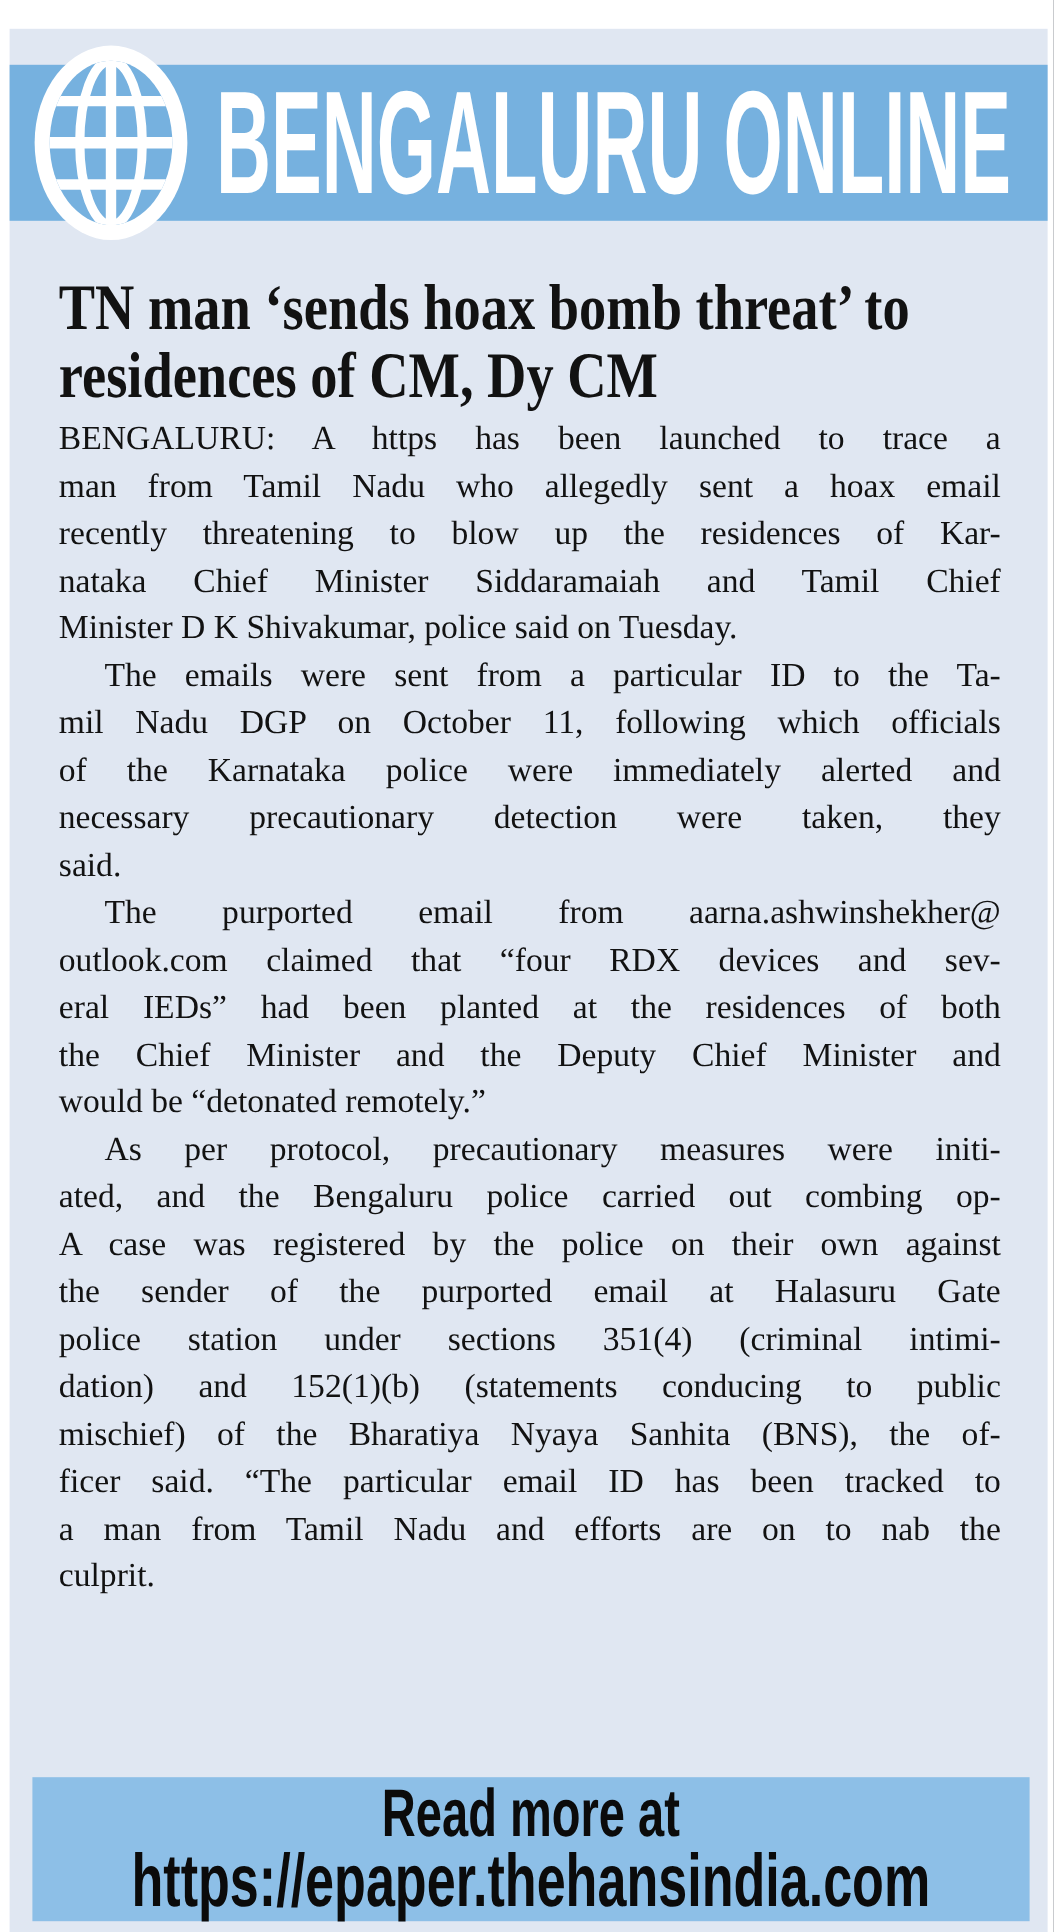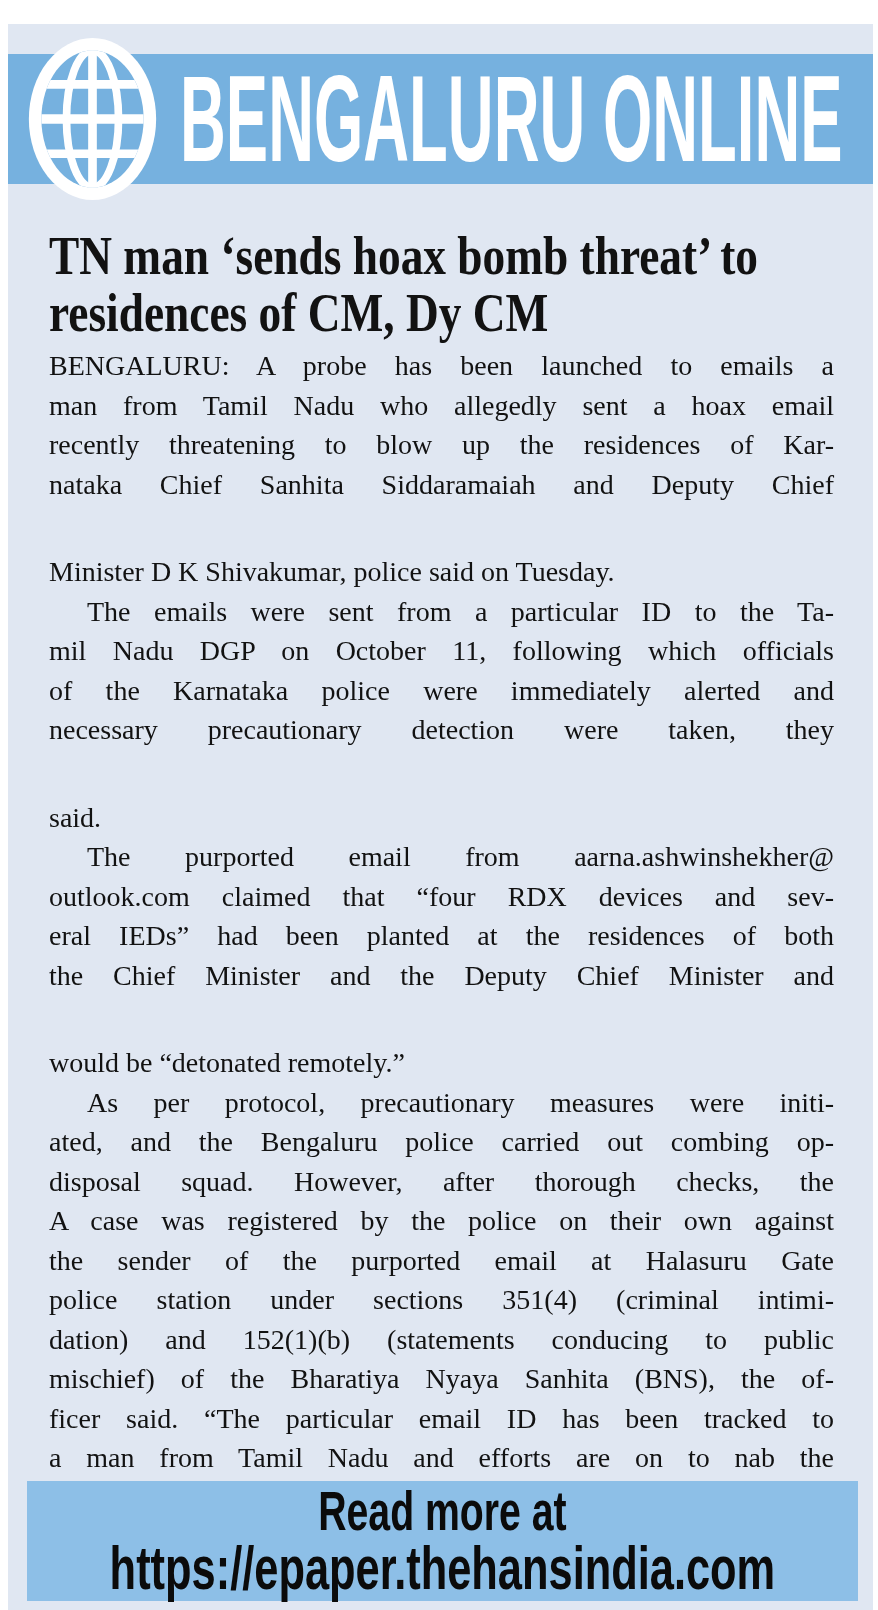--- a/index.html
+++ b/index.html
@@ -69,21 +69,21 @@
     position:absolute;left:41px;top:322px;width:785px;
     color:var(--ink);
     font-size:28px;
     line-height:39.5px;
   }
   .para{margin:0;padding:0;}
   .line{
     text-align:justify;
     text-align-last:justify;
   }
-  .line.last{text-align-last:left;margin-top:48px;}
+  .line.last{text-align-last:left;}
   .line.first{text-indent:38px;}
   
   .footer-box{
     position:absolute;left:19px;top:1457px;
     width:831px;height:120px;
     background:var(--footer-blue);
     display:flex;flex-direction:column;
     align-items:center;justify-content:center;
   }
   .footer-line{
@@ -122,44 +122,43 @@
       </g>
     </svg>
 
     <div class="headline">
       <div class="hline">TN man ‘sends hoax bomb threat’ to</div>
       <div class="hline">residences of CM, Dy CM</div>
     </div>
 
     <div class="article-body">
         <div class="para">
-          <div class="line">BENGALURU: A probe has been launched to emails a</div>
+          <div class="line">BENGALURU: A https has been launched to trace a</div>
           <div class="line">man from Tamil Nadu who allegedly sent a hoax email</div>
           <div class="line">recently threatening to blow up the residences of Kar-</div>
-          <div class="line">nataka Chief Sanhita Siddaramaiah and Deputy Chief</div>
+          <div class="line">nataka Chief Minister Siddaramaiah and Tamil Chief</div>
           <div class="line last">Minister D K Shivakumar, police said on Tuesday.</div>
         </div>
         <div class="para">
           <div class="line first">The emails were sent from a particular ID to the Ta-</div>
           <div class="line">mil Nadu DGP on October 11, following which officials</div>
           <div class="line">of the Karnataka police were immediately alerted and</div>
           <div class="line">necessary precautionary detection were taken, they</div>
           <div class="line last">said.</div>
         </div>
         <div class="para">
           <div class="line first">The purported email from aarna.ashwinshekher@</div>
           <div class="line">outlook.com claimed that “four RDX devices and sev-</div>
           <div class="line">eral IEDs” had been planted at the residences of both</div>
           <div class="line">the Chief Minister and the Deputy Chief Minister and</div>
           <div class="line last">would be “detonated remotely.”</div>
         </div>
         <div class="para">
           <div class="line first">As per protocol, precautionary measures were initi-</div>
           <div class="line">ated, and the Bengaluru police carried out combing op-</div>
-          <div class="line">disposal squad. However, after thorough checks, the</div>
           <div class="line">A case was registered by the police on their own against</div>
           <div class="line">the sender of the purported email at Halasuru Gate</div>
           <div class="line">police station under sections 351(4) (criminal intimi-</div>
           <div class="line">dation) and 152(1)(b) (statements conducing to public</div>
           <div class="line">mischief) of the Bharatiya Nyaya Sanhita (BNS), the of-</div>
           <div class="line">ficer said. “The particular email ID has been tracked to</div>
           <div class="line">a man from Tamil Nadu and efforts are on to nab the</div>
           <div class="line last">culprit.</div>
         </div>
       </div>

